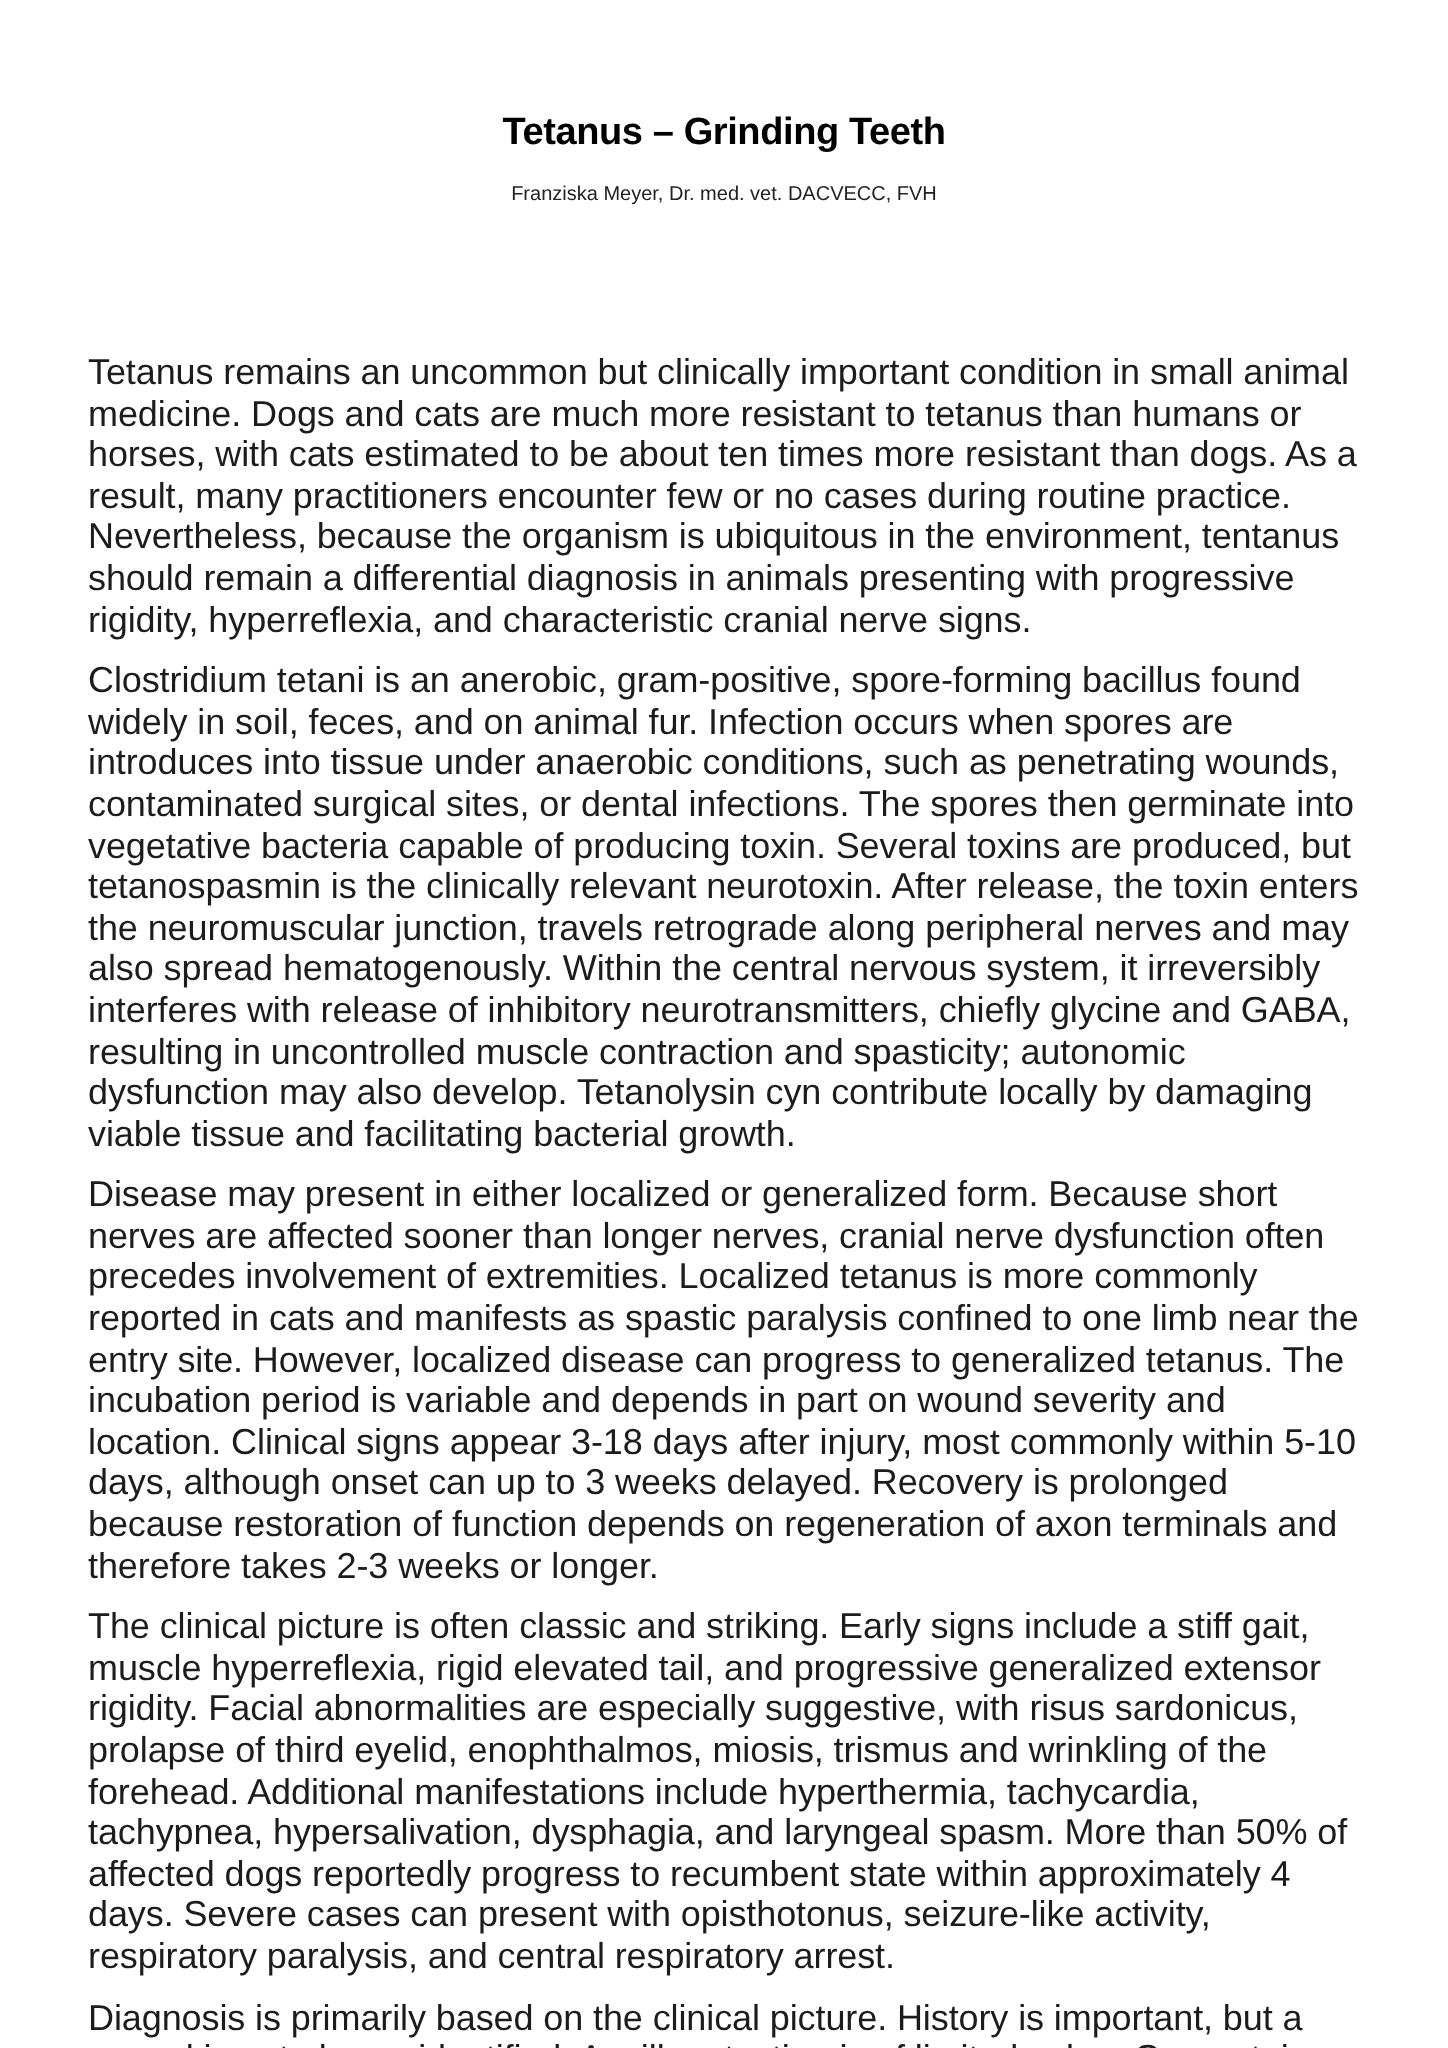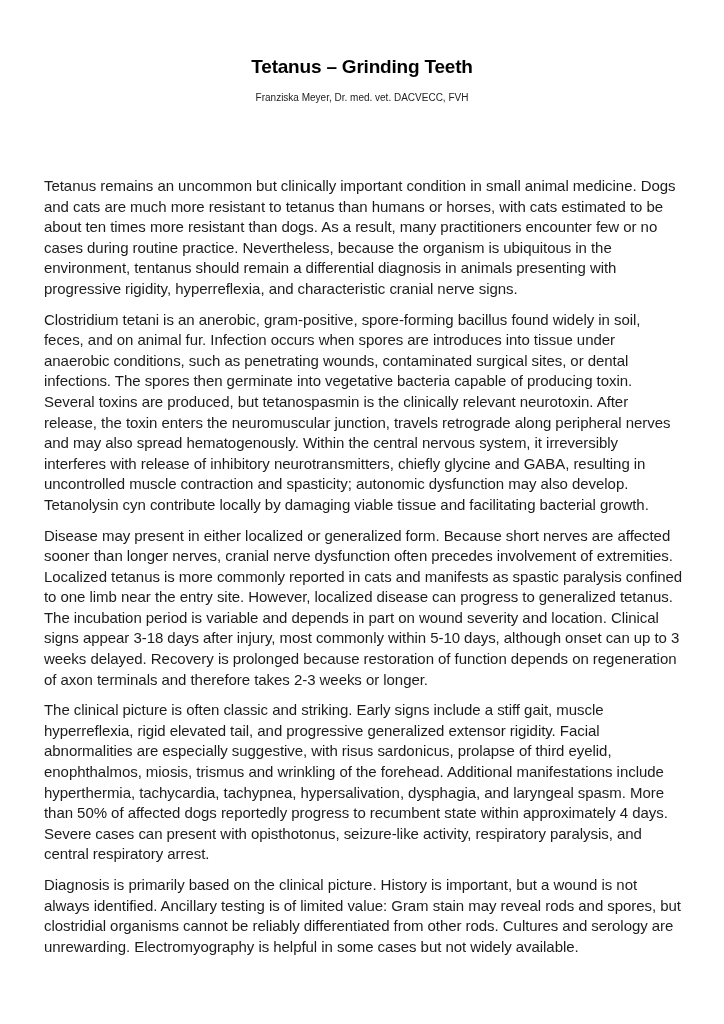--- a/index.html
+++ b/index.html
@@ -16,21 +16,21 @@
     }
     .author {
       position: absolute; top: 92px; left: 0; width: 724px;
       text-align: center; font-size: 10px; color: #222;
     }
     .body {
       position: absolute; top: 176px; left: 44px; width: 640px;
     }
     .para {
       margin: 0 0 10px 0;
-      font-size: 15px; line-height: 20.6px; color: #1c1c1c;
+      font-size: 18px; line-height: 20.6px; color: #1c1c1c;
       letter-spacing: -0.05px;
     }
   </style>
 </head>
 <body>
 
 <div class="page">
   <h1 class="title">Tetanus – Grinding Teeth</h1>
   <div class="author">Franziska Meyer, Dr. med. vet. DACVECC, FVH</div>
 

